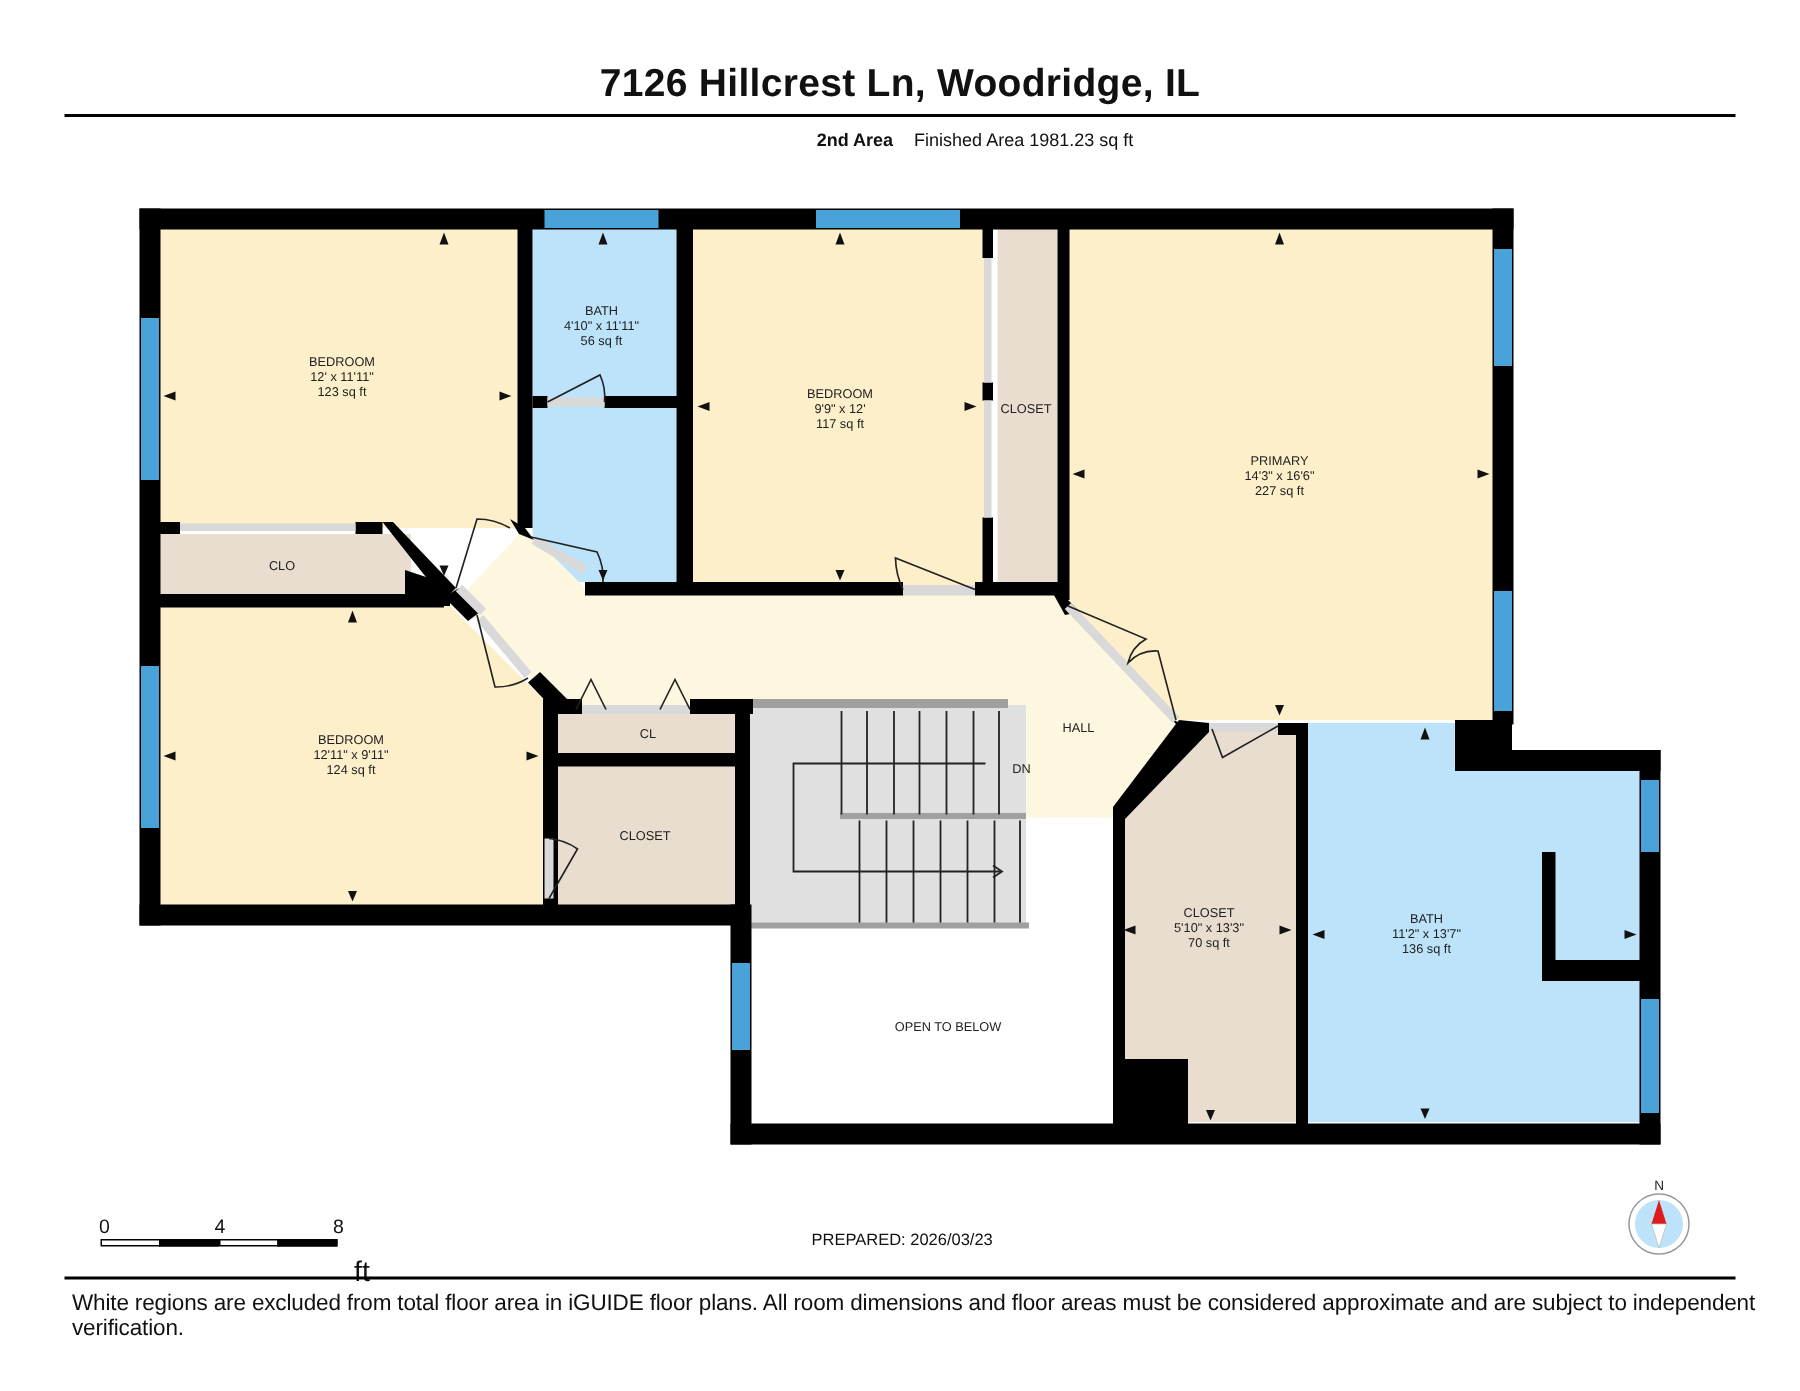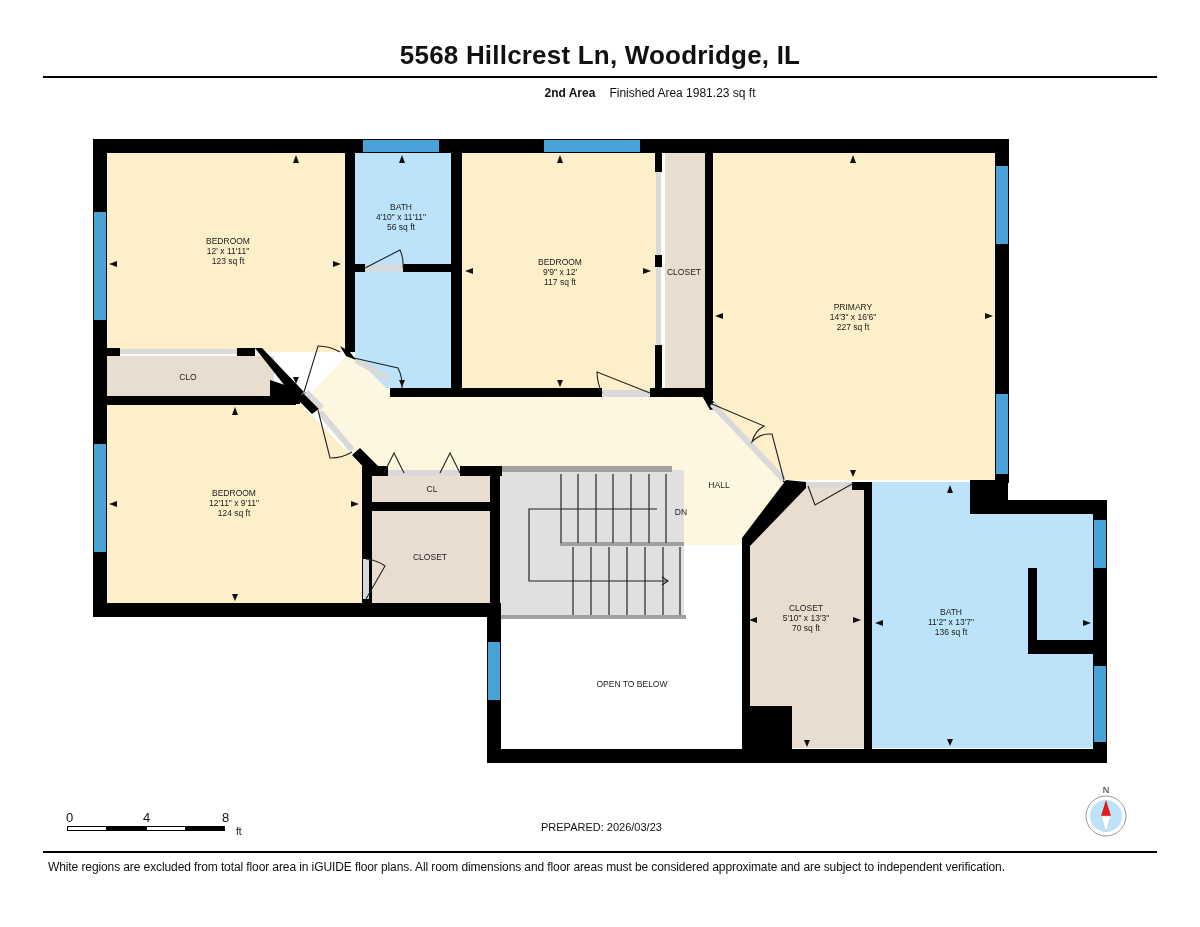--- a/index.html
+++ b/index.html
@@ -6,30 +6,30 @@
   body { width:1200px; height:927px; position:relative; overflow:hidden; font-family:"Liberation Sans", sans-serif; color:#111; }
   .title { position:absolute; left:0; top:40px; width:1200px; text-align:center; font-size:26px; font-weight:bold; letter-spacing:0.2px; }
   .rule-top { position:absolute; left:43px; top:76px; width:1114px; height:2px; background:#000; }
   .subtitle { position:absolute; left:0; top:86px; width:1300px; text-align:center; font-size:12px; }
   .subtitle .floor { font-weight:bold; margin-right:14px; }
   svg.plan { position:absolute; left:0; top:0; }
   svg text { font-family:"Liberation Sans", sans-serif; fill:#222; }
   .scale { position:absolute; left:66px; top:810px; width:200px; height:30px; }
   .scale .lbl { position:absolute; top:0; font-size:13px; }
   .scale .bar { position:absolute; top:16px; height:5px; border:1px solid #000; box-sizing:border-box; }
-  .scale .ft { position:absolute; left:170px; top:16px; font-size:10px; }
+  .scale .ft { position:absolute; left:170px; top:28px; font-size:19px; }
   .prepared { position:absolute; left:541px; top:821px; font-size:11px; }
   .rule-bottom { position:absolute; left:43px; top:851px; width:1114px; height:2px; background:#000; }
-  .disclaimer { position:absolute; left:48px; top:860px; font-size:12px; letter-spacing:-0.1px; }
+  .disclaimer { position:absolute; left:48px; top:860px; font-size:15px; letter-spacing:-0.1px; }
   .compass { position:absolute; left:1085px; top:784px; width:44px; height:56px; }
 </style>
 </head>
 <body>
 
-<div class="title">5568 Hillcrest Ln, Woodridge, IL</div>
+<div class="title">7126 Hillcrest Ln, Woodridge, IL</div>
 <div class="rule-top"></div>
 <div class="subtitle">
   <span class="floor">2nd Area</span><span>Finished Area 1981.23 sq ft</span>
 </div>
 
 <svg class="plan" width="1200" height="927" viewBox="0 0 1200 927">
 
   <g>
     <rect x="106" y="152" width="240" height="200" fill="#fdefc9"></rect>
     <rect x="355" y="152" width="96" height="236" fill="#bde3fa"></rect>

